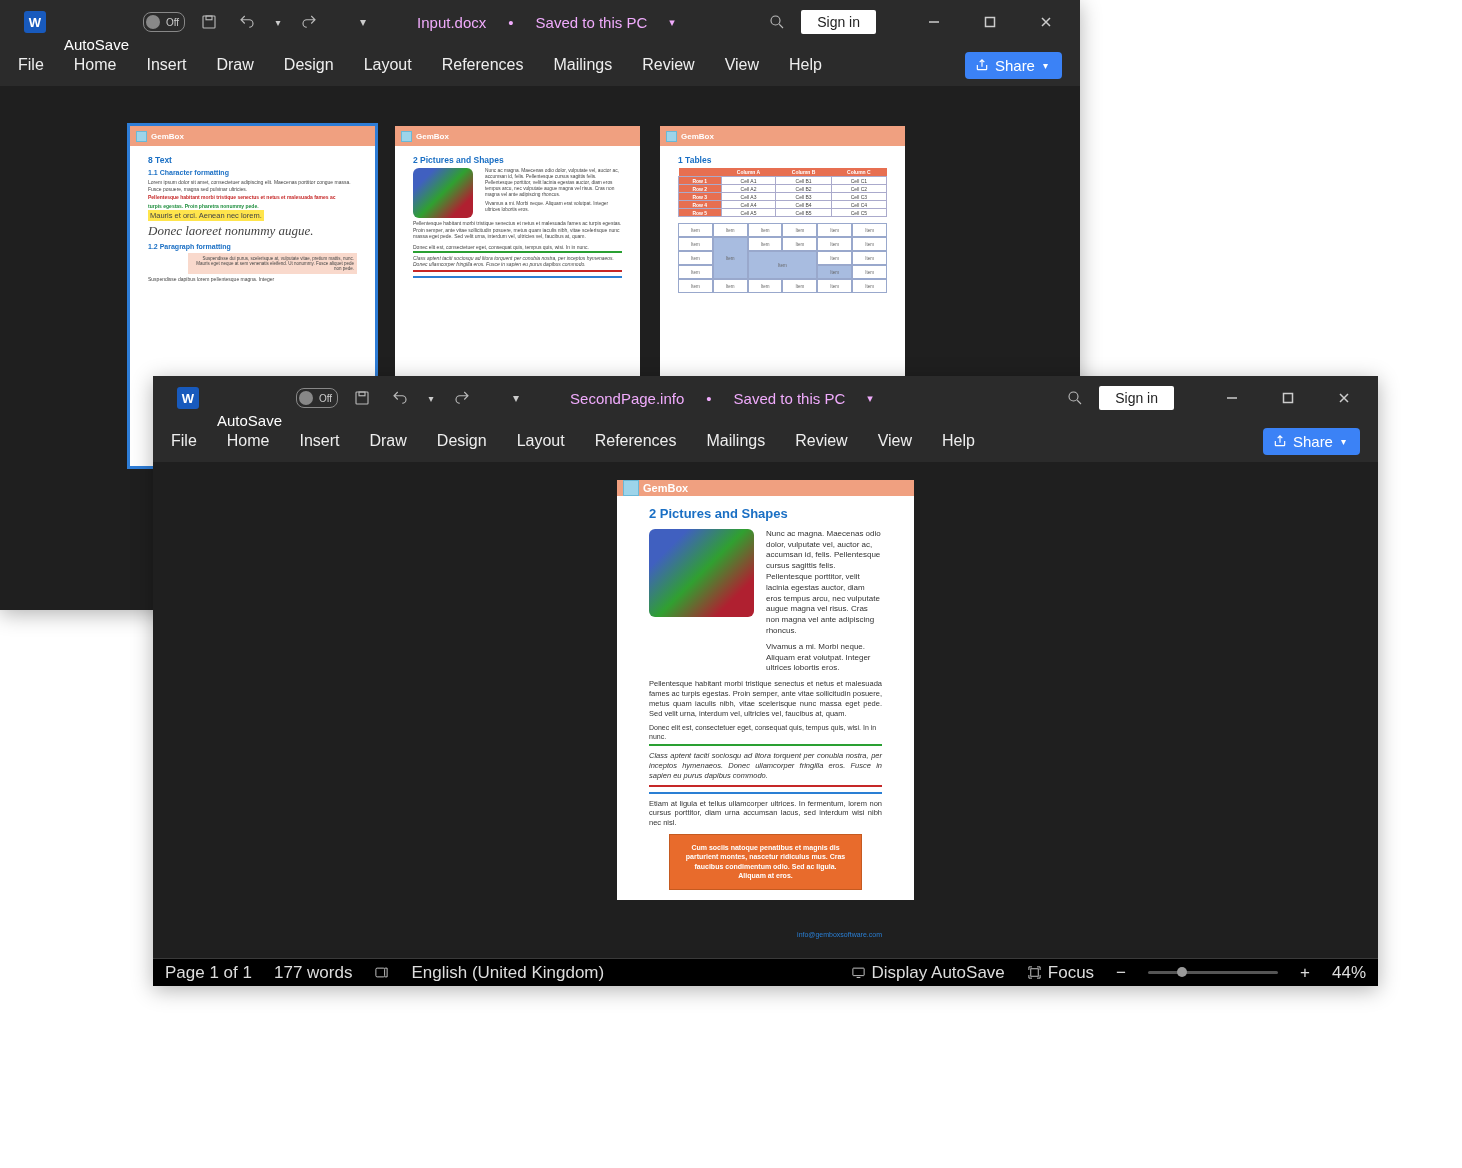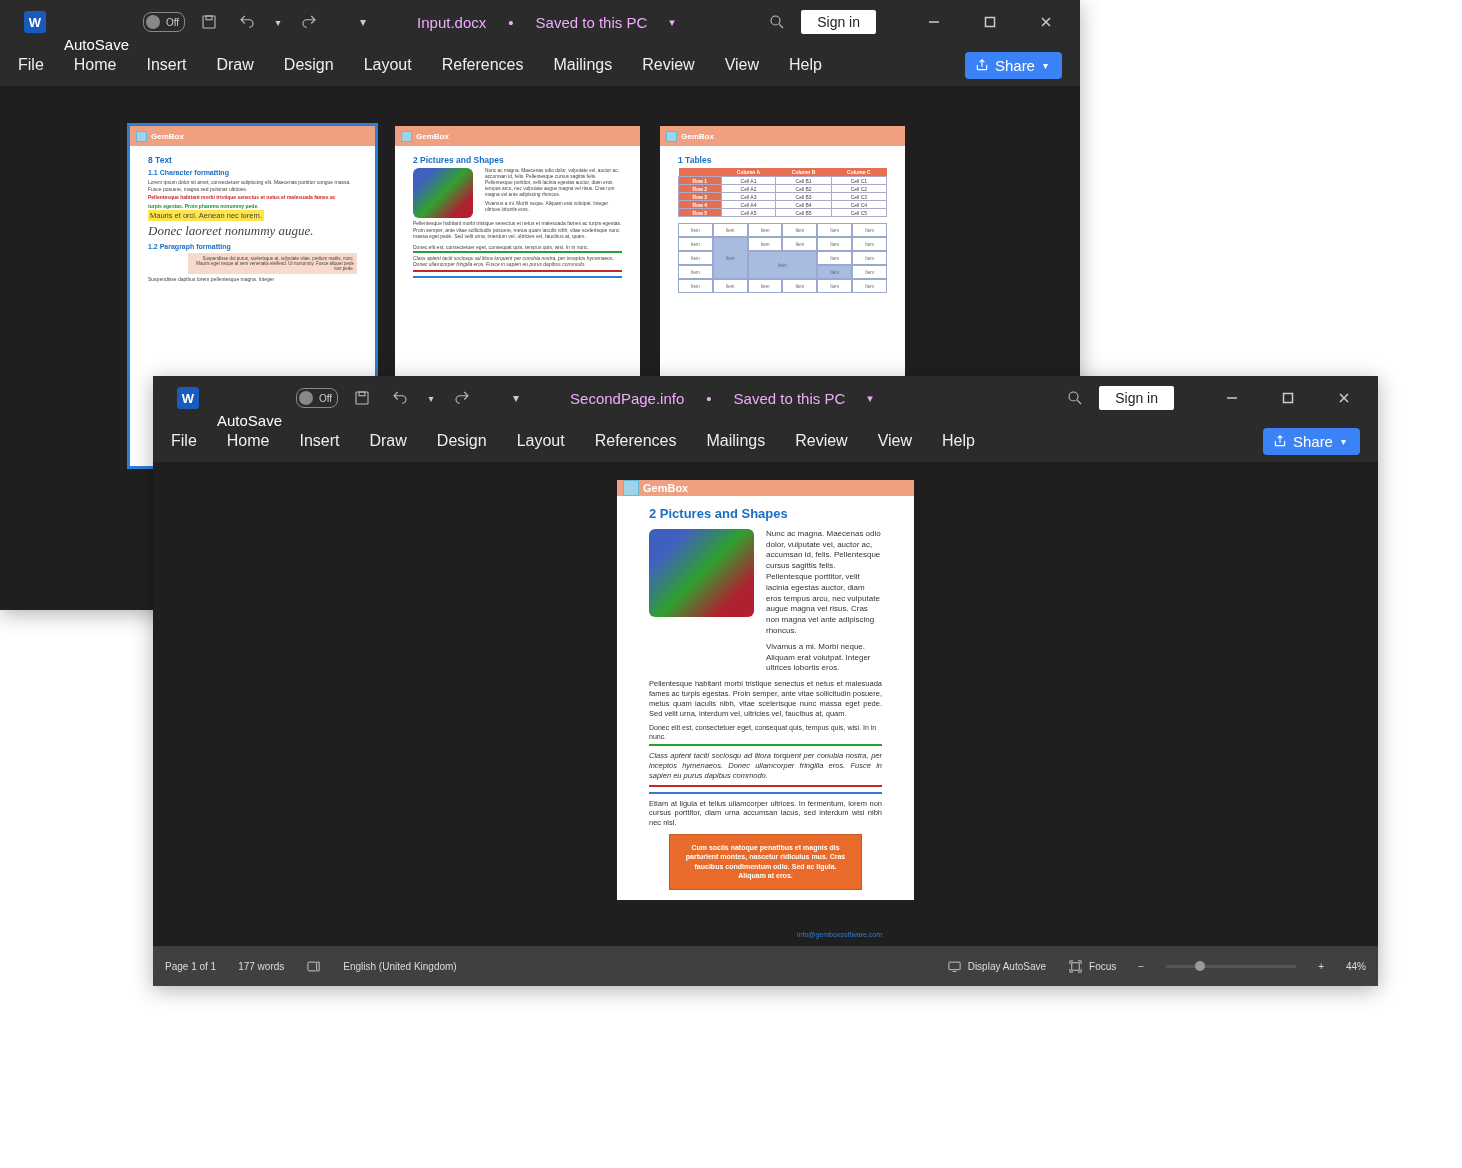--- a/index.html
+++ b/index.html
@@ -152,24 +152,24 @@
   .orange-box {
     background: #e86b2c; color: #fff;
     padding: 8px 14px; font-size: 7px; text-align: center;
     border: 1px solid #c55a20; margin: 6px 20px;
     font-weight: 600; line-height: 1.35;
   }
   .footer-link { text-align: right; color: #2a7fd4; font-size: 7px; margin-top: 40px; }
 
   
   .statusbar {
-    height: 40px; background: #404040;
+    height: 28px; background: #000000;
     display: flex; align-items: center;
     padding: 0 12px; gap: 22px;
-    font-size: 10px; color: #ddd;
+    font-size: 17px; color: #ddd;
     border-top: 1px solid #3a3a3a;
   }
   .sb-item { display: flex; align-items: center; gap: 6px; }
   .sb-slider {
     width: 130px; height: 3px; background: #555;
     position: relative; border-radius: 2px;
   }
   .sb-slider::after {
     content: ""; position: absolute; left: 22%; top: -4px;
     width: 10px; height: 10px; background: #999; border-radius: 50%;

